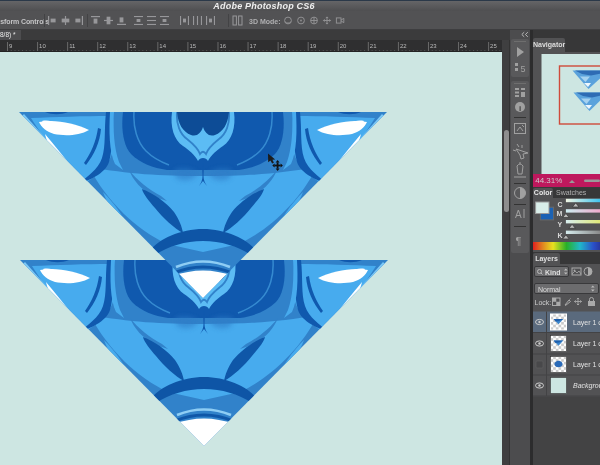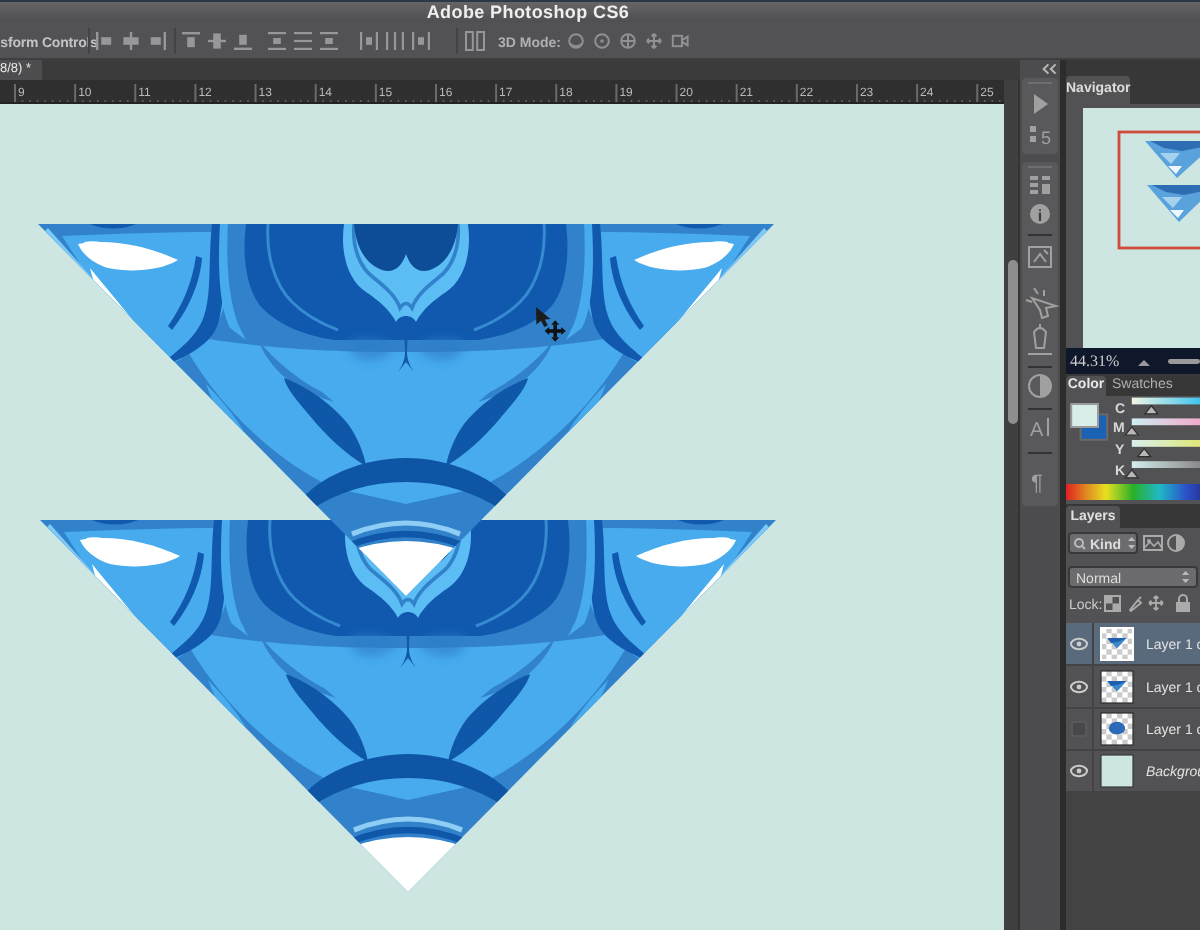--- a/index.html
+++ b/index.html
@@ -8,21 +8,21 @@
   .abs{position:absolute;}
   #stage{position:relative;width:600px;height:465px;}
 </style>
 </head>
 <body>
 <div id="stage">
 
   <div class="abs" style="left:0;top:0;width:600px;height:11px;
        background:linear-gradient(#656567,#4f4f51);border-top:1px solid #2b3949;box-sizing:border-box;"></div>
   <div class="abs" style="left:0;top:1px;width:528px;height:10px;text-align:center;
-       font-size:9px;font-weight:bold;color:#efefef;line-height:10px;letter-spacing:0.2px;">Adobe Photoshop CS6</div>
+       font-size:9px;font-weight:bold;color:#efefef;line-height:10px;letter-spacing:0.2px;font-style:italic;">Adobe Photoshop CS6</div>
 
   <div class="abs" style="left:0;top:11px;width:600px;height:19px;background:#525254;border-bottom:1px solid #3e3e40;box-sizing:border-box;"></div>
   <svg class="abs" style="left:0;top:11px;" width="600" height="19" viewBox="0 0 600 19">
     <text x="-4" y="12.5" font-size="7" font-weight="bold" fill="#c4c4c6" letter-spacing="-0.1">nsform Controls</text>
     <g stroke="#434345" stroke-width="1">
         <line x1="44.5" y1="3" x2="44.5" y2="16"></line>
         <line x1="87.5" y1="3" x2="87.5" y2="16"></line>
         <line x1="228.5" y1="3" x2="228.5" y2="16"></line>
       </g>
     <g fill="#97979a">
@@ -421,22 +421,22 @@
       <path d="M47,24.5 L57,24.5 L52.5,30 Z" fill="#a6d2f0"></path>
       <path d="M51,31 L58,31 L55,35 Z" fill="#eef7fd"></path>
       <path d="M40.5,40.5 L71,40.5 L71,45 L56.5,59 Z" fill="#5aa2dc"></path>
       <path d="M43,40.5 L71,40.5 L71,43 L59,45.5 L50,44 Z" fill="#2e6cb4"></path>
       <path d="M48,46.5 L58,46.5 L53.5,52 Z" fill="#a6d2f0"></path>
       <path d="M52,53 L59,53 L56,57 Z" fill="#eef7fd"></path>
     </g>
     <rect x="26.5" y="14" width="44" height="58" fill="none" stroke="#cf4b3b" stroke-width="1.4"></rect>
   </svg>
   <div class="abs" style="left:533px;top:187px;width:67px;height:1px;background:#39393a;"></div>
-  <div class="abs" style="left:533px;top:174px;width:67px;height:13px;background:#0f172a;
-       font-size:8px;color:#cccccc;line-height:13px;font-family:Liberation Serif, serif;">&nbsp;44.31%</div>
+  <div class="abs" style="left:533px;top:174px;width:67px;height:13px;background:#be185d;
+       font-size:8px;color:#cccccc;line-height:13px;">&nbsp;44.31%</div>
   <svg class="abs" style="left:533px;top:174px;" width="67" height="13" viewBox="0 0 67 13">
     <path d="M36,9 l3,-3 l3,3 z" fill="#999999"></path>
     <rect x="51" y="5.5" width="16" height="2.5" rx="1.2" fill="#9a9a9a"></rect>
   </svg>
 
   <div class="abs" style="left:533px;top:188px;width:67px;height:10px;background:#373738;"></div>
   <div class="abs" style="left:533px;top:188px;width:20px;height:10px;background:#525254;border-radius:2px 2px 0 0;
        font-size:7px;font-weight:bold;color:#e8e8e8;line-height:10px;text-align:center;">Color</div>
   <div class="abs" style="left:556px;top:188px;width:30px;height:10px;
        font-size:7px;color:#b0b0b0;line-height:10px;">Swatches</div>

